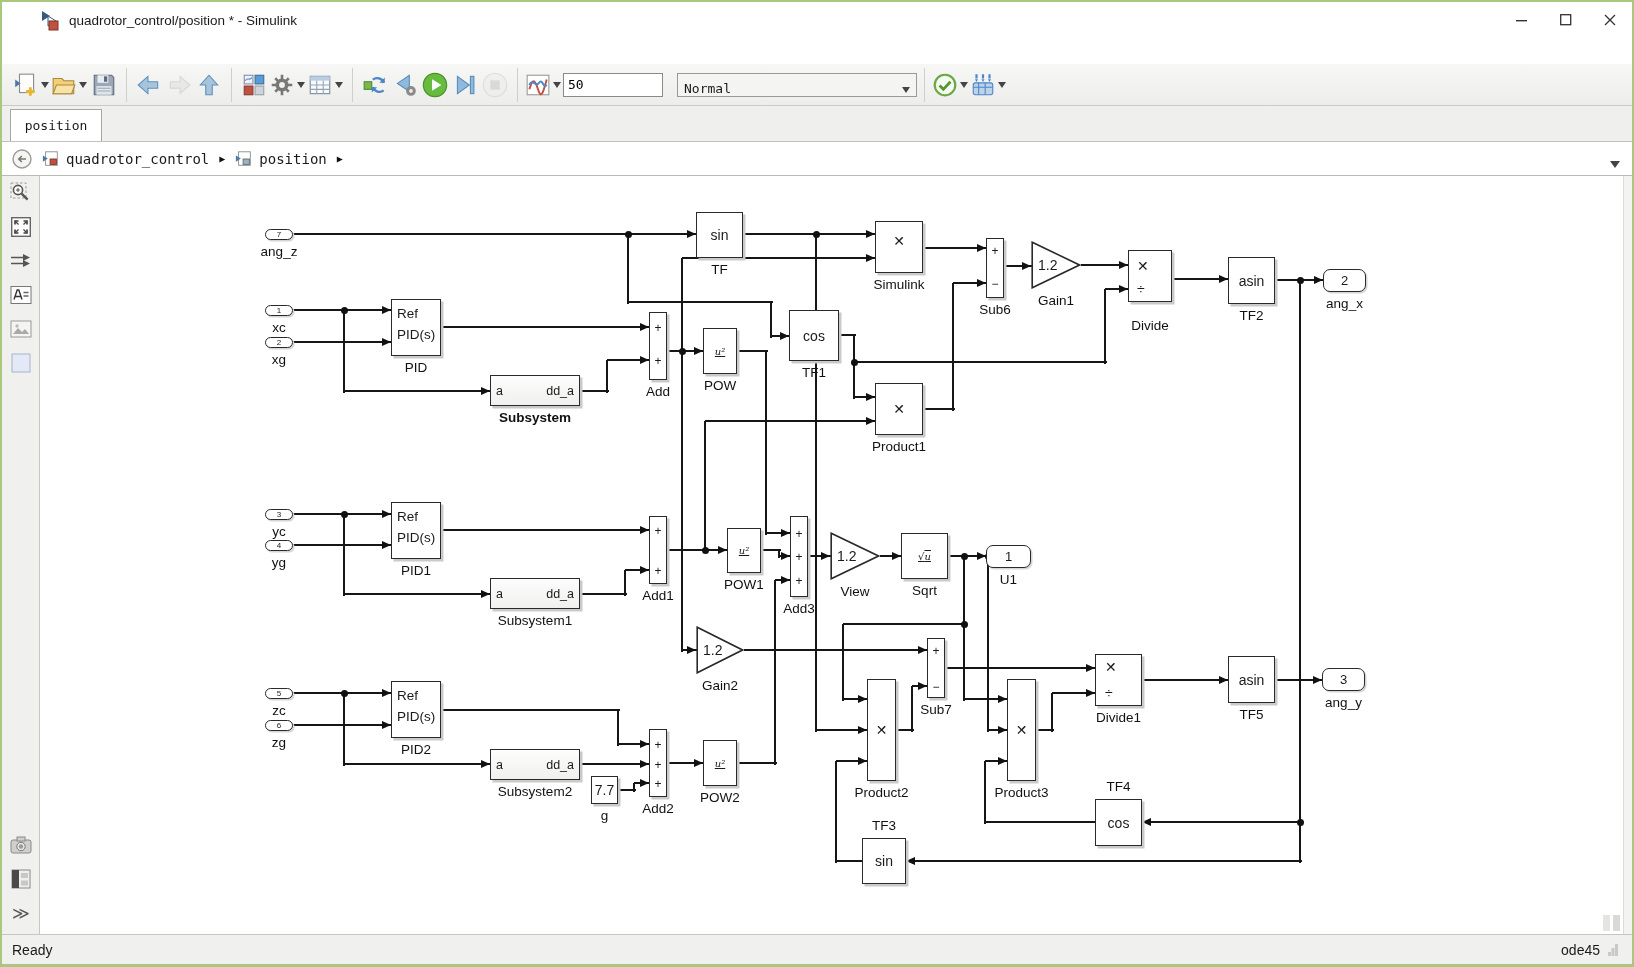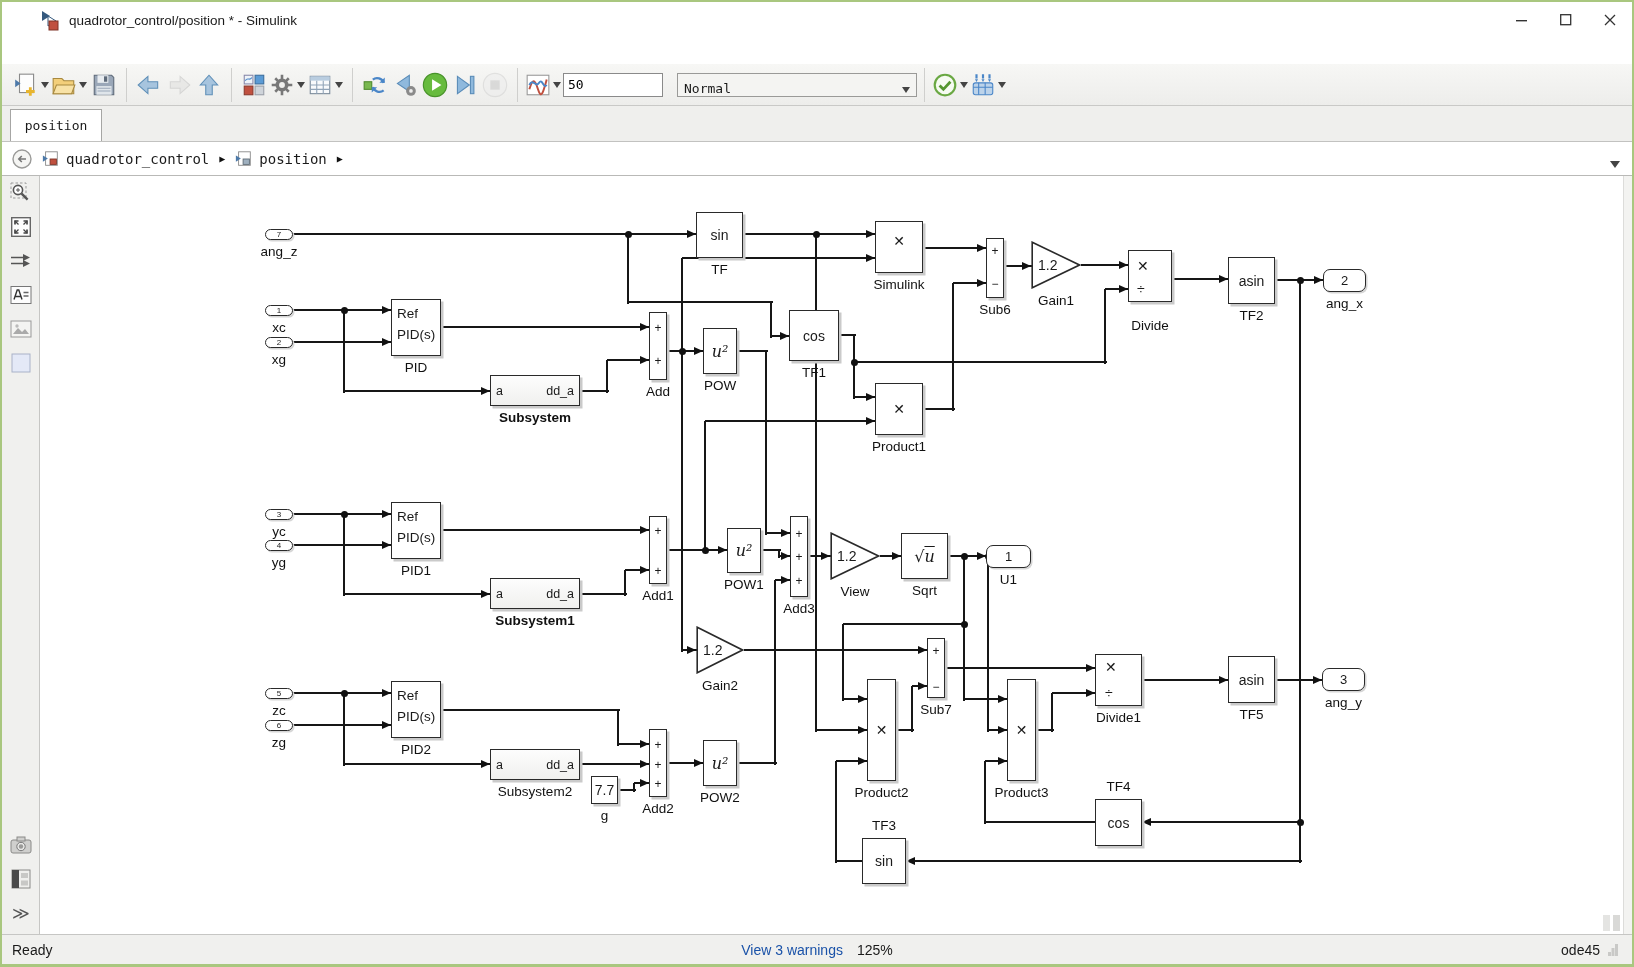--- a/index.html
+++ b/index.html
@@ -62,21 +62,21 @@
   .dot{position:absolute;width:7px;height:7px;border-radius:50%;background:#111;}
   .arr{position:absolute;width:0;height:0;border-top:4px solid transparent;border-bottom:4px solid transparent;}
   .arr.r{border-left:9px solid #111;}
   .arr.l{border-right:9px solid #111;}
   .blk{position:absolute;background:#fff;border:1.5px solid #2a2a2a;box-shadow:2.5px 2.5px 0 #cacaca;}
   .port{border-radius:7px;box-shadow:1.5px 1.5px 0 #d6d6d6;display:flex;align-items:center;justify-content:center;}
   .port.in{font-size:8px;}
   .port.out{font-size:13px;}
   .btext{position:absolute;left:0;top:0;width:100%;height:100%;display:flex;align-items:center;justify-content:center;
          font-size:14px;}
-  .mathtxt{font-family:"DejaVu Serif",serif;font-style:italic;font-size:16px;}
+  .mathtxt{font-family:"DejaVu Serif",serif;font-style:italic;font-size:10px;text-decoration:underline;}
   .blabel{position:absolute;transform:translateX(-50%);font-size:13.5px;white-space:nowrap;color:#111;z-index:6;}
   .bsign{position:absolute;left:0;width:100%;text-align:center;font-size:12px;line-height:1;}
   .bsym{position:absolute;font-size:14px;line-height:1;}
   .pidtxt{position:absolute;left:5px;top:4px;font-size:13.5px;line-height:1.55;}
   .subsys{display:flex;align-items:center;justify-content:space-between;padding:0 5px;font-size:12.5px;
           background:linear-gradient(#fdfdfd,#f0f0ee);}
   .gainval{position:absolute;font-size:14px;}
 </style>
 </head>
 <body>
@@ -681,21 +681,21 @@
       <div class="blk port in" style="left: 265px; top: 540px; width: 28px; height: 11px;">4</div>
       <div class="blabel" style="left: 279px; top: 555px;">yg</div>
       <div class="blk" style="left: 391px; top: 502px; width: 50px; height: 57px;">
         <div class="pidtxt">Ref<br>PID(s)</div>
       </div>
       <div class="blabel" style="left: 416px; top: 563px;">PID1</div>
       <div class="blk subsys" style="left: 490px; top: 578px; width: 90px; height: 31px;">
         <span>a</span>
         <span>dd_a</span>
       </div>
-      <div class="blabel" style="left: 535px; top: 613px; font-weight: bold;">Subsystem1</div>
+      <div class="blabel" style="left: 535px; top: 613px;">Subsystem1</div>
       <div class="blk" style="left: 649px; top: 516px; width: 18px; height: 68px;">
         <span class="bsign" style="top: 8px;">+</span>
         <span class="bsign" style="top: 48px;">+</span>
       </div>
       <div class="blabel" style="left: 658px; top: 588px;">Add1</div>
       <div class="blk" style="left: 727px; top: 528px; width: 34px; height: 45px;">
         <div class="btext mathtxt">u²</div>
       </div>
       <div class="blabel" style="left: 744px; top: 577px;">POW1</div>
       <div class="blk" style="left: 790px; top: 516px; width: 18px; height: 81px;">
@@ -774,24 +774,20 @@
       </div>
       <div class="blabel" style="left: 1118.5px; top: 779px;">TF4</div>
       <div class="blk" style="left: 862px; top: 838px; width: 44px; height: 46px;">
         <div class="btext">sin</div>
       </div>
       <div class="blabel" style="left: 884px; top: 818px;">TF3</div>
     </div>
 
   <div class="statusbar">
     <span class="st-left">Ready</span>
-    <div class="st-center">
-      <span class="st-link">View 3 warnings</span>
-      <span>125%</span>
-    </div>
     <div class="st-right">
       <span>ode45</span>
       <svg width="10" height="12">
           <rect x="7" y="0" width="3" height="12" fill="#c9c9c7"></rect>
           <rect x="3.5" y="4" width="3" height="8" fill="#c9c9c7"></rect>
           <rect x="0" y="8" width="3" height="4" fill="#c9c9c7"></rect>
         </svg>
     </div>
   </div>
 </div>

